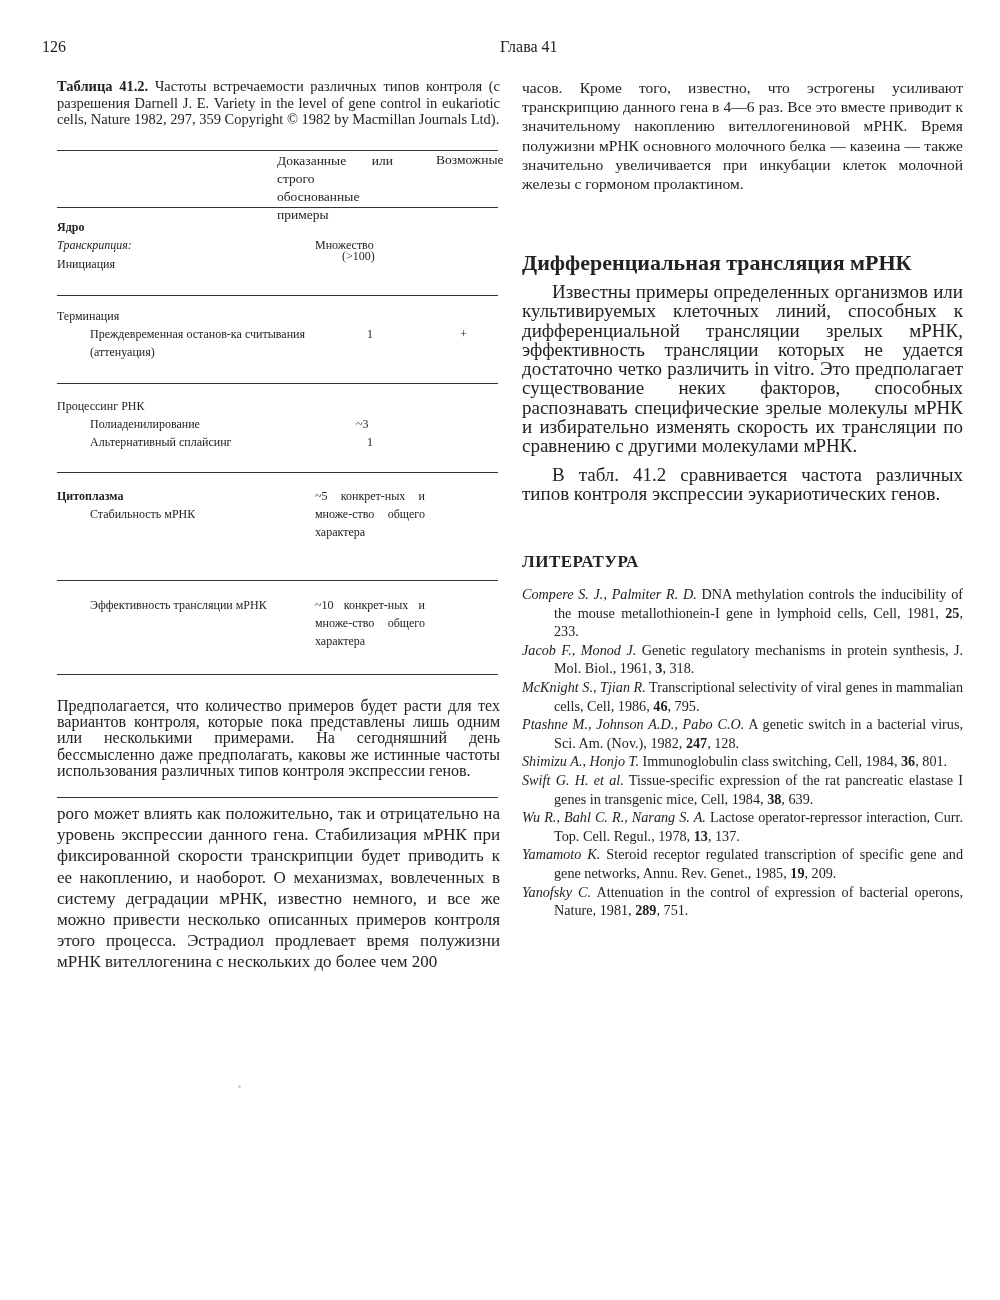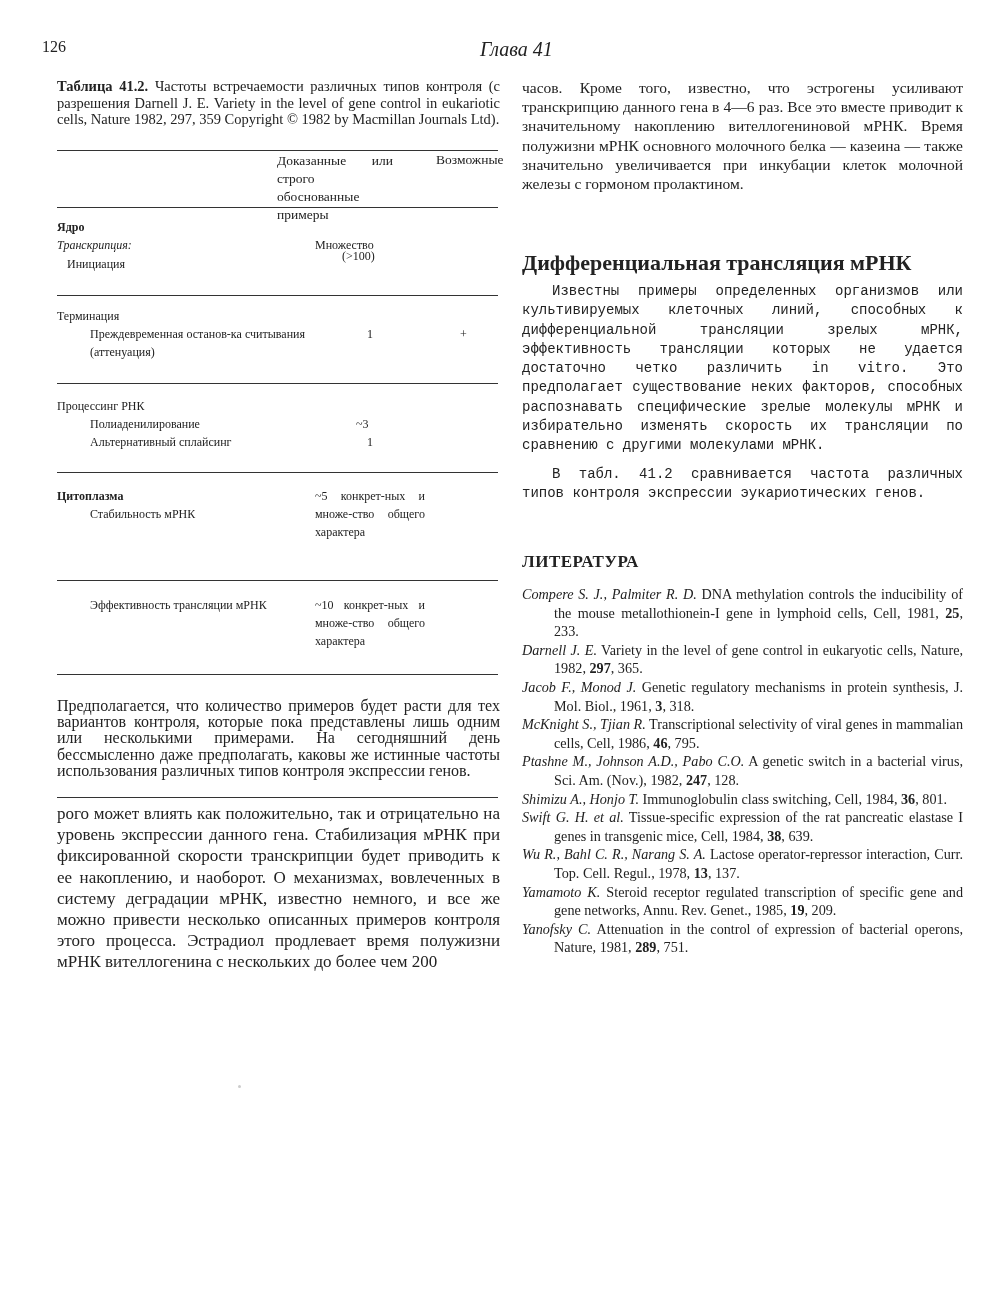--- a/index.html
+++ b/index.html
@@ -1,38 +1,38 @@
 <!DOCTYPE html>
 <html><head>
 <meta charset="utf-8">
 <style>
   html, body { margin: 0; padding: 0; background: #ffffff; }
   body { width: 1000px; height: 1300px; position: relative; overflow: hidden;
          font-family: "Liberation Serif", "DejaVu Serif", serif; color: #222; }
   .abs { position: absolute; }
   .page-num { left: 42px; top: 38px; font-size: 16px; }
-  .running-head { left: 480px; top: 38px; font-size: 20px; font-style: italic; }
+  .running-head { left: 500px; top: 38px; font-size: 16px; }
 
   
   .caption { left: 57px; top: 78px; width: 443px; font-size: 14.5px; line-height: 16.5px; text-align: justify; }
   .caption b { font-weight: bold; font-family: Liberation Serif, serif; }
   .rule { position: absolute; left: 57px; width: 441px; height: 0; border-top: 1.3px solid #333; }
   .tbl-cell { position: absolute; font-size: 12px; line-height: 18px; }
   .col2 { left: 315px; width: 110px; text-align: justify; }
   .hdr-col1 { left: 277px; top: 152px; width: 116px; font-size: 13.5px; line-height: 18px; text-align: justify; }
   .hdr-col2 { left: 436px; top: 152px; font-size: 13.5px; }
   .bold { font-weight: bold; }
   .ital { font-style: italic; }
   .footnote { left: 57px; top: 698px; width: 443px; font-size: 16px; line-height: 16.2px; text-align: justify; }
   .body-left { left: 57px; top: 803px; width: 443px; font-size: 17px; line-height: 21.2px; text-align: justify; }
 
   
   .body-right { left: 522px; top: 78px; width: 441px; font-size: 15.5px; line-height: 19.2px; text-align: justify; }
   .section-title { left: 522px; top: 250px; font-size: 22px; font-weight: bold; }
-  .para-right { left: 522px; width: 441px; font-size: 14px; line-height: 19.3px; text-align: justify; text-indent: 30px; font-family: Liberation Mono, monospace; }
+  .para-right { left: 522px; width: 441px; font-size: 19px; line-height: 19.3px; text-align: justify; text-indent: 30px; }
   .lit-title { left: 522px; top: 552px; font-size: 17px; font-weight: bold; letter-spacing: 0.5px; }
   .refs { left: 522px; top: 585px; width: 441px; font-size: 14.2px; line-height: 18.6px; }
   .ref { padding-left: 32px; text-indent: -32px; text-align: justify; }
   .ref i { font-style: italic; }
   .ref b { font-weight: bold; }
   .speck { left: 238px; top: 1085px; width: 3px; height: 3px; background: #ccc; border-radius: 50%; }
 </style>
 </head>
 <body>
 
@@ -41,21 +41,21 @@
 
 <div class="abs caption"><b>Таблица 41.2.</b><span> Частоты встречаемости различных типов контроля (с разрешения Darnell J. E. Variety in the level of gene control in eukariotic cells, Nature 1982, 297, 359 Copyright © 1982 by Macmillan Journals Ltd).</span></div>
 
 <div class="rule" style="top:150px"></div>
 <div class="abs hdr-col1">Доказанные или строго обоснованные примеры</div>
 <div class="abs hdr-col2">Возможные</div>
 <div class="rule" style="top:207px"></div>
 
 <div class="tbl-cell bold" style="left:57px;top:218px">Ядро</div>
 <div class="tbl-cell ital" style="left:57px;top:236px">Транскрипция:</div>
-<div class="tbl-cell" style="left:67px;top:255px">Инициация</div>
+<div class="tbl-cell" style="left:57px;top:255px">Инициация</div>
 <div class="tbl-cell" style="left:315px;top:236px">Множество</div>
 <div class="tbl-cell" style="left:342px;top:247px">(&gt;100)</div>
 <div class="rule" style="top:295px"></div>
 
 <div class="tbl-cell" style="left:57px;top:307px">Терминация</div>
 <div class="tbl-cell" style="left:90px;top:325px;width:215px;text-align:justify">Преждевременная останов-ка считывания (аттенуация)</div>
 <div class="tbl-cell" style="left:367px;top:325px">1</div>
 <div class="tbl-cell" style="left:460px;top:325px">+</div>
 <div class="rule" style="top:383px"></div>
 
@@ -80,21 +80,20 @@
 <div class="abs body-left">рого может влиять как положительно, так и отрицательно на уровень экспрессии данного гена. Стабилизация мРНК при фиксированной скорости транскрипции будет приводить к ее накоплению, и наоборот. О механизмах, вовлеченных в систему деградации мРНК, известно немного, и все же можно привести несколько описанных примеров контроля этого процесса. Эстрадиол продлевает время полужизни мРНК вителлогенина с нескольких до более чем 200</div>
 
 <div class="abs body-right">часов. Кроме того, известно, что эстрогены усиливают транскрипцию данного гена в 4—6 раз. Все это вместе приводит к значительному накоплению вителлогениновой мРНК. Время полужизни мРНК основного молочного белка — казеина — также значительно увеличивается при инкубации клеток молочной железы с гормоном пролактином.</div>
 <div class="abs section-title">Дифференциальная трансляция мРНК</div>
 <div class="abs para-right" style="top:282px">Известны примеры определенных организмов или культивируемых клеточных линий, способных к дифференциальной трансляции зрелых мРНК, эффективность трансляции которых не удается достаточно четко различить in vitro. Это предполагает существование неких факторов, способных распознавать специфические зрелые молекулы мРНК и избирательно изменять скорость их трансляции по сравнению с другими молекулами мРНК.</div>
 <div class="abs para-right" style="top:465px">В табл. 41.2 сравнивается частота различных типов контроля экспрессии эукариотических генов.</div>
 
 <div class="abs lit-title">ЛИТЕРАТУРА</div>
 <div class="abs refs">
   <div class="ref"><i>Compere S. J., Palmiter R. D.</i><span> DNA methylation controls the inducibility of the mouse metallothionein-I gene in lymphoid cells, Cell, 1981, </span><b>25</b><span>, 233.</span></div>
-  <div class="ref"><i>Darnell J. E.</i><span> Variety in the level of gene control in eukaryotic cells, Nature, 1982, </span><b>297</b><span>, 365.</span></div>
   <div class="ref"><i>Jacob F., Monod J.</i><span> Genetic regulatory mechanisms in protein synthesis, J. Mol. Biol., 1961, </span><b>3</b><span>, 318.</span></div>
   <div class="ref"><i>McKnight S., Tjian R.</i><span> Transcriptional selectivity of viral genes in mammalian cells, Cell, 1986, </span><b>46</b><span>, 795.</span></div>
   <div class="ref"><i>Ptashne M., Johnson A.D., Pabo C.O.</i><span> A genetic switch in a bacterial virus, Sci. Am. (Nov.), 1982, </span><b>247</b><span>, 128.</span></div>
   <div class="ref"><i>Shimizu A., Honjo T.</i><span> Immunoglobulin class switching, Cell, 1984, </span><b>36</b><span>, 801.</span></div>
   <div class="ref"><i>Swift G. H. et al.</i><span> Tissue-specific expression of the rat pancreatic elastase I genes in transgenic mice, Cell, 1984, </span><b>38</b><span>, 639.</span></div>
   <div class="ref"><i>Wu R., Bahl C. R., Narang S. A.</i><span> Lactose operator-repressor interaction, Curr. Top. Cell. Regul., 1978, </span><b>13</b><span>, 137.</span></div>
   <div class="ref"><i>Yamamoto K.</i><span> Steroid receptor regulated transcription of specific gene and gene networks, Annu. Rev. Genet., 1985, </span><b>19</b><span>, 209.</span></div>
   <div class="ref"><i>Yanofsky C.</i><span> Attenuation in the control of expression of bacterial operons, Nature, 1981, </span><b>289</b><span>, 751.</span></div>
 </div>
 

